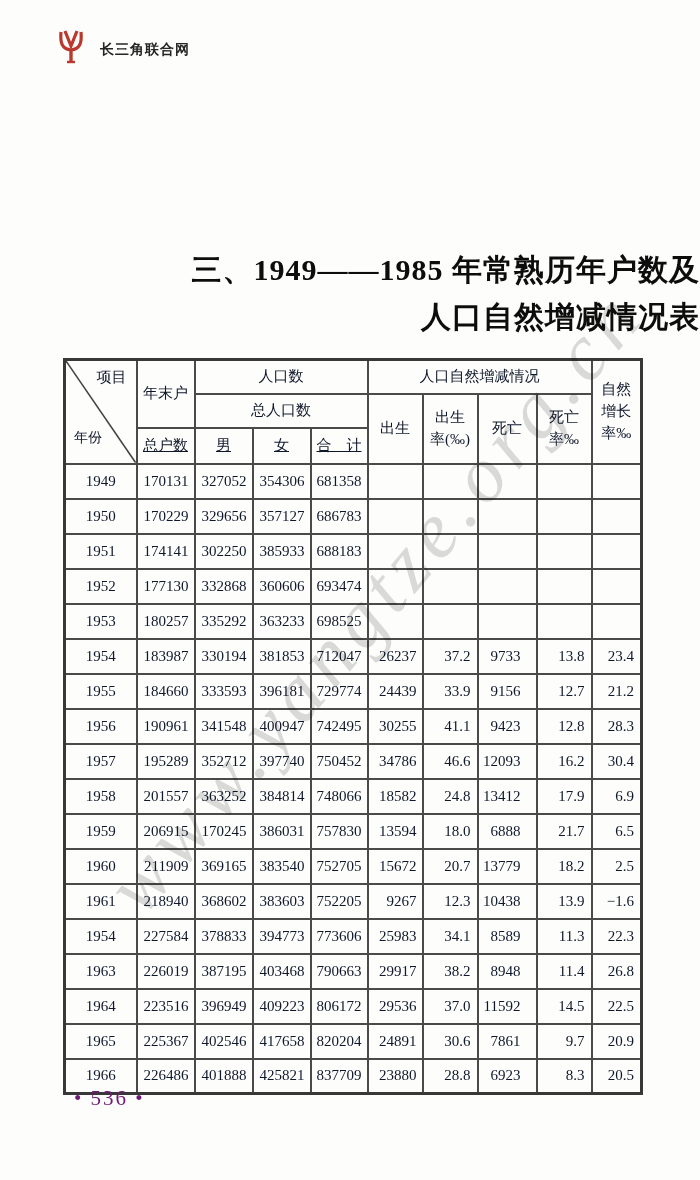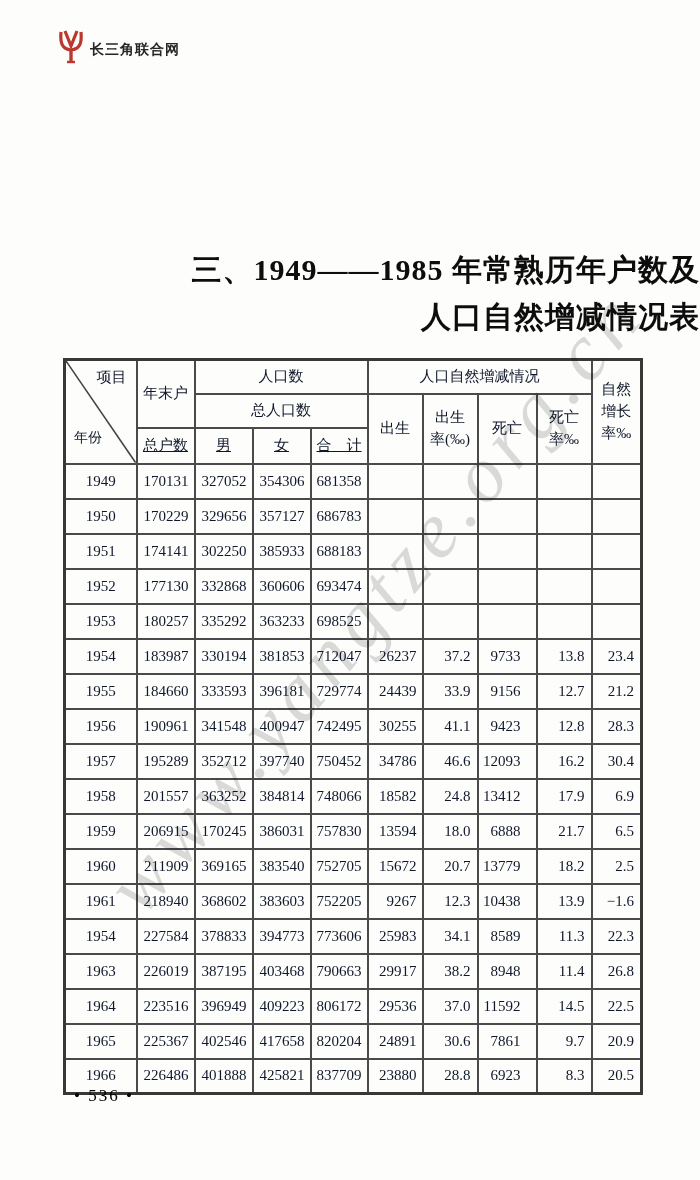--- a/index.html
+++ b/index.html
@@ -6,21 +6,21 @@
   .page{
     position:relative;
     width:700px;height:1180px;
     margin:0 auto;
     background:#fdfdfc;
     overflow:hidden;
     font-family:"Liberation Serif","DejaVu Serif",serif;
     color:#1c1c1c;
   }
   
-  .site-header{position:absolute;left:58px;top:30px;display:flex;align-items:center;gap:6px;justify-content:flex-end;}
+  .site-header{position:absolute;left:58px;top:30px;display:flex;align-items:center;gap:16px;justify-content:flex-end;}
   .logo-icon{display:inline-block;width:26px;height:34px;}
   .logo-text{
     font-family:"Liberation Sans","DejaVu Sans",sans-serif;
     font-weight:bold;font-size:14px;color:#262626;letter-spacing:1px;
     padding-top:6px;
   }
   
   .doc-title{
     position:absolute;left:0;top:246px;width:100%;
     text-align:right;font-weight:bold;font-size:30px;line-height:47px;
@@ -61,21 +61,21 @@
   .corner-top{position:absolute;top:7px;right:9px;font-size:15px;}
   .corner-bottom{position:absolute;bottom:16px;left:8px;font-size:14px;}
   
   .c-year{text-align:center;}
   .c-num{text-align:right !important;padding-right:5px !important;}
   .c-deaths{padding-right:15px !important;margin-top:24px;}
   .c-rate{text-align:right !important;padding-right:6px !important;}
   
   .page-footer{
     position:absolute;left:74px;top:1086px;
-    font-size:17px;letter-spacing:2px;color:#000000;
+    font-size:21px;letter-spacing:2px;color:#701a75;
   }
 </style>
 </head>
 <body>
 
 <div class="page">
 
   <div class="site-header">
     <span class="logo-icon">
       <svg viewBox="0 0 26 34" fill="none">

